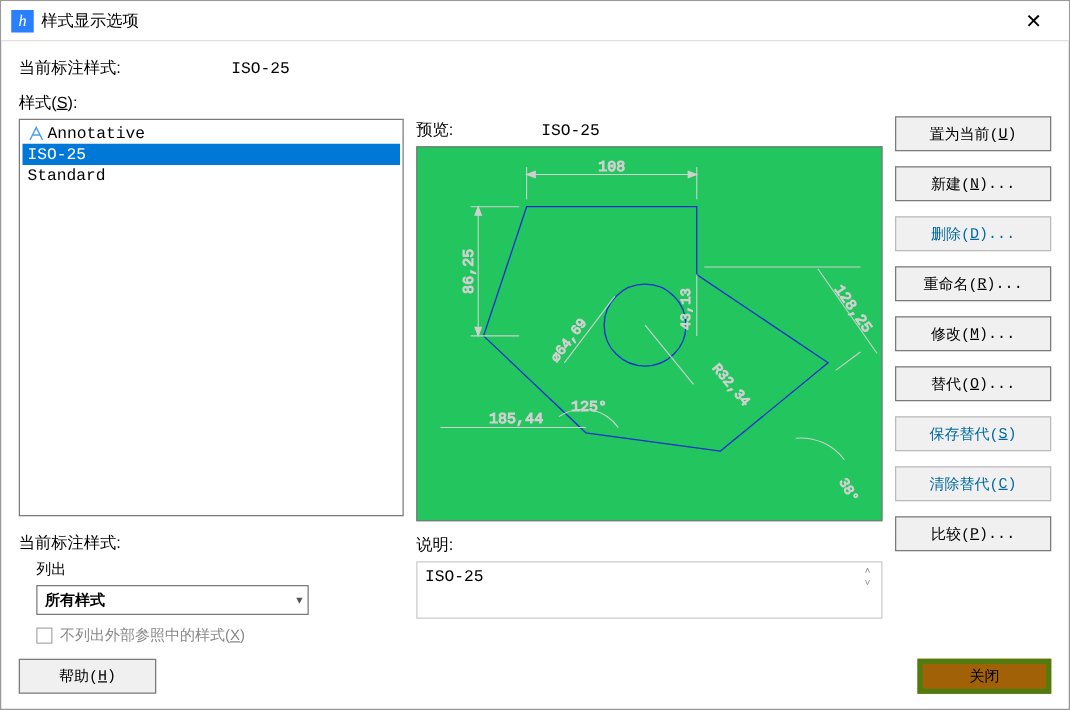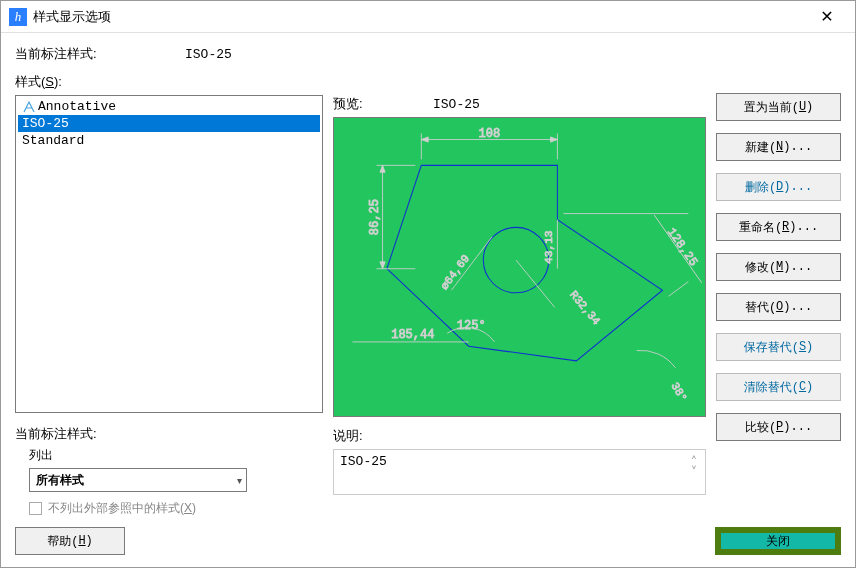--- a/index.html
+++ b/index.html
@@ -35,21 +35,21 @@
 .preview-canvas svg { width: 100%; height: 100%; }
 .desc-block { margin-top: 10px; }
 .desc-box { border: 1px solid #ccc; height: 46px; padding: 4px 6px; font-family: "Courier New", monospace; font-size: 13px; margin-top: 2px; position: relative; }
 .spinner { position: absolute; right: 4px; top: 4px; width: 14px; display: flex; flex-direction: column; gap: 2px; }
 .spinner span { font-size: 8px; color: #888; cursor: pointer; text-align: center; line-height: 8px; }
 .right-col { width: 125px; display: flex; flex-direction: column; gap: 12px; padding-top: 20px; }
 .btn { height: 28px; border: 1px solid #7a7a7a; background: #f0f0f0; display: flex; align-items: center; justify-content: center; font-size: 12px; cursor: pointer; font-family: "Courier New", monospace; }
 .btn.disabled { color: #0369a1; border-color: #bbb; cursor: default; }
 .footer { display: flex; justify-content: space-between; padding: 0 14px 12px 14px; }
 .footer .btn { width: 110px; }
-.footer .btn.primary { border: 6px solid #4d7c0f; background: #14b8a6; width: 126px; }
+.footer .btn.primary { border: 4px solid #4d7c0f; background: #a16207; width: 107px; }
 .underline { text-decoration: underline; }
 </style>
 </head>
 <body>
 
 <div class="dialog">
   <div class="titlebar">
     <span class="app-icon">h</span>
     <span class="title">样式显示选项</span>
     <div class="close">✕</div>

